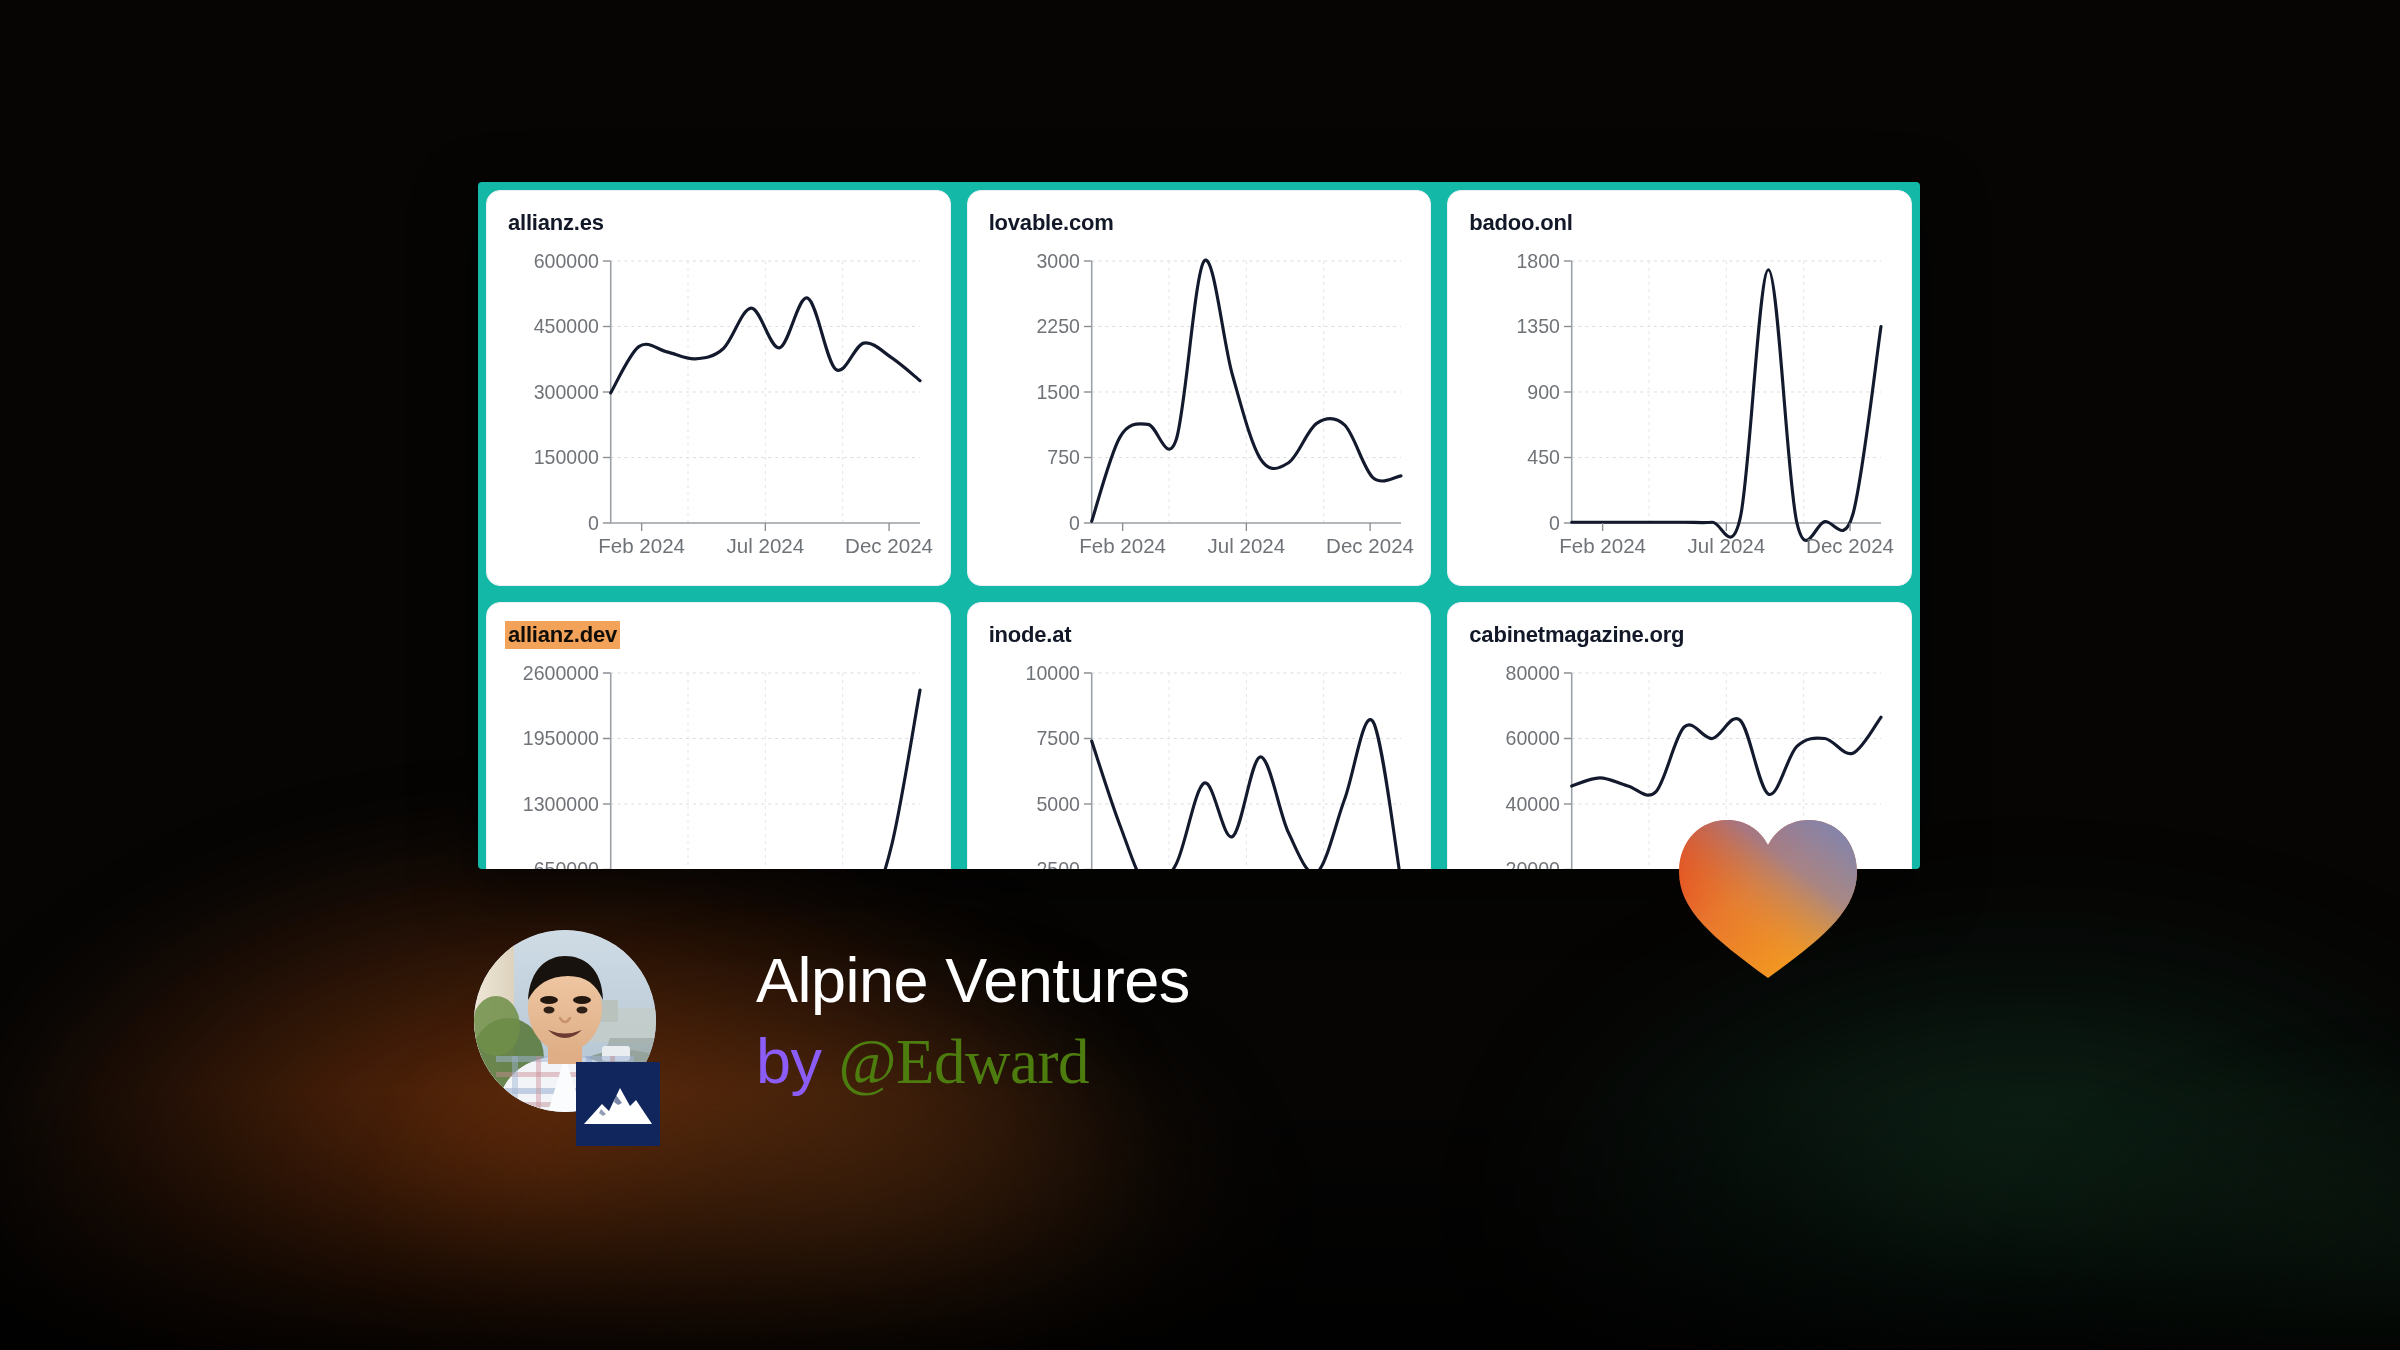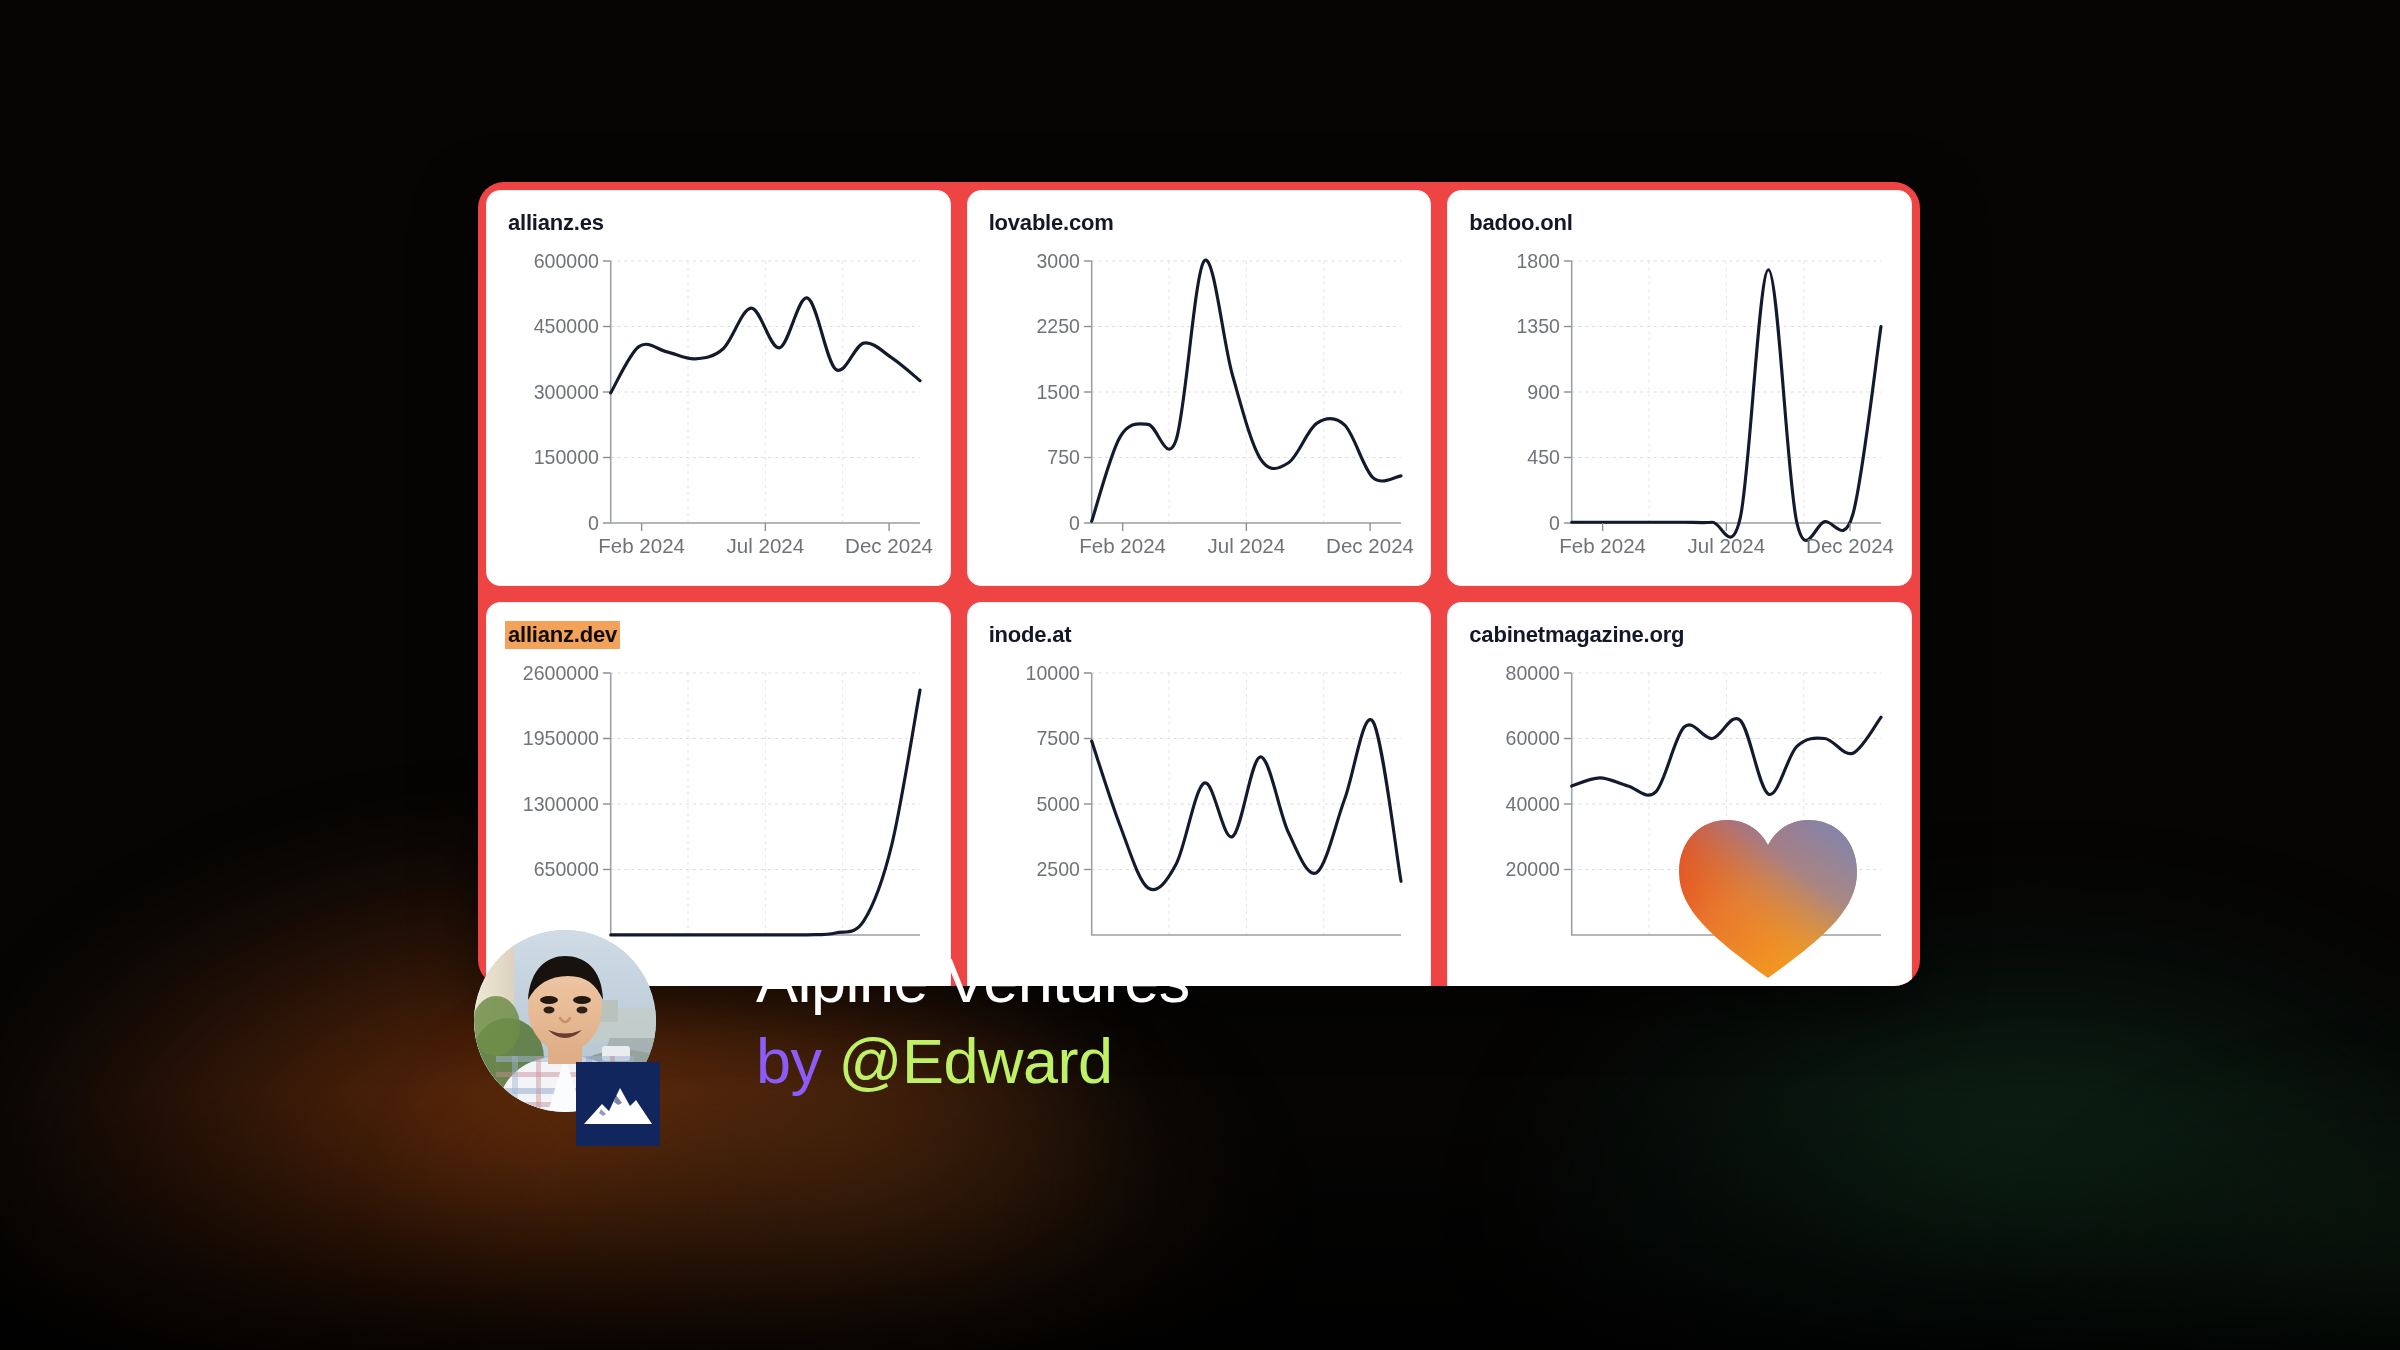--- a/index.html
+++ b/index.html
@@ -56,23 +56,23 @@
     background: linear-gradient(to bottom, rgba(0,0,0,0) 0%, rgba(0,0,0,0.85) 100%);
     border-radius: 0;
   }
 
   
   #panel {
     position: absolute;
     left: 478px;
     top: 182px;
     width: 1442px;
-    height: 804px;
-    background: #ef4444;
-    border-radius: 26px;
+    height: 687px;
+    background: #14b8a6;
+    border-radius: 4px;
     overflow: hidden;
     box-shadow: 0 20px 60px rgba(0,0,0,0.55);
   }
 
   .grid {
     display: grid;
     grid-template-columns: repeat(3, 1fr);
     grid-template-rows: repeat(2, 412px);
     gap: 0px;
     padding: 0px;
@@ -158,21 +158,21 @@
     white-space: nowrap;
   }
   .byline-sub {
     font-size: 63px;
     font-weight: 400;
     letter-spacing: -0.5px;
     white-space: nowrap;
     margin-top: 10px;
   }
   .byline-by { color: #8b5cf6; }
-  .byline-handle { color: #bef264; }
+  .byline-handle { color: #4d7c0f; font-family: Liberation Serif, serif; }
 
   
   #heart {
     position: absolute;
     left: 1673px;
     top: 812px;
     width: 190px;
     height: 170px;
   }
   #heart svg { display: block; width: 190px; height: 170px; }

